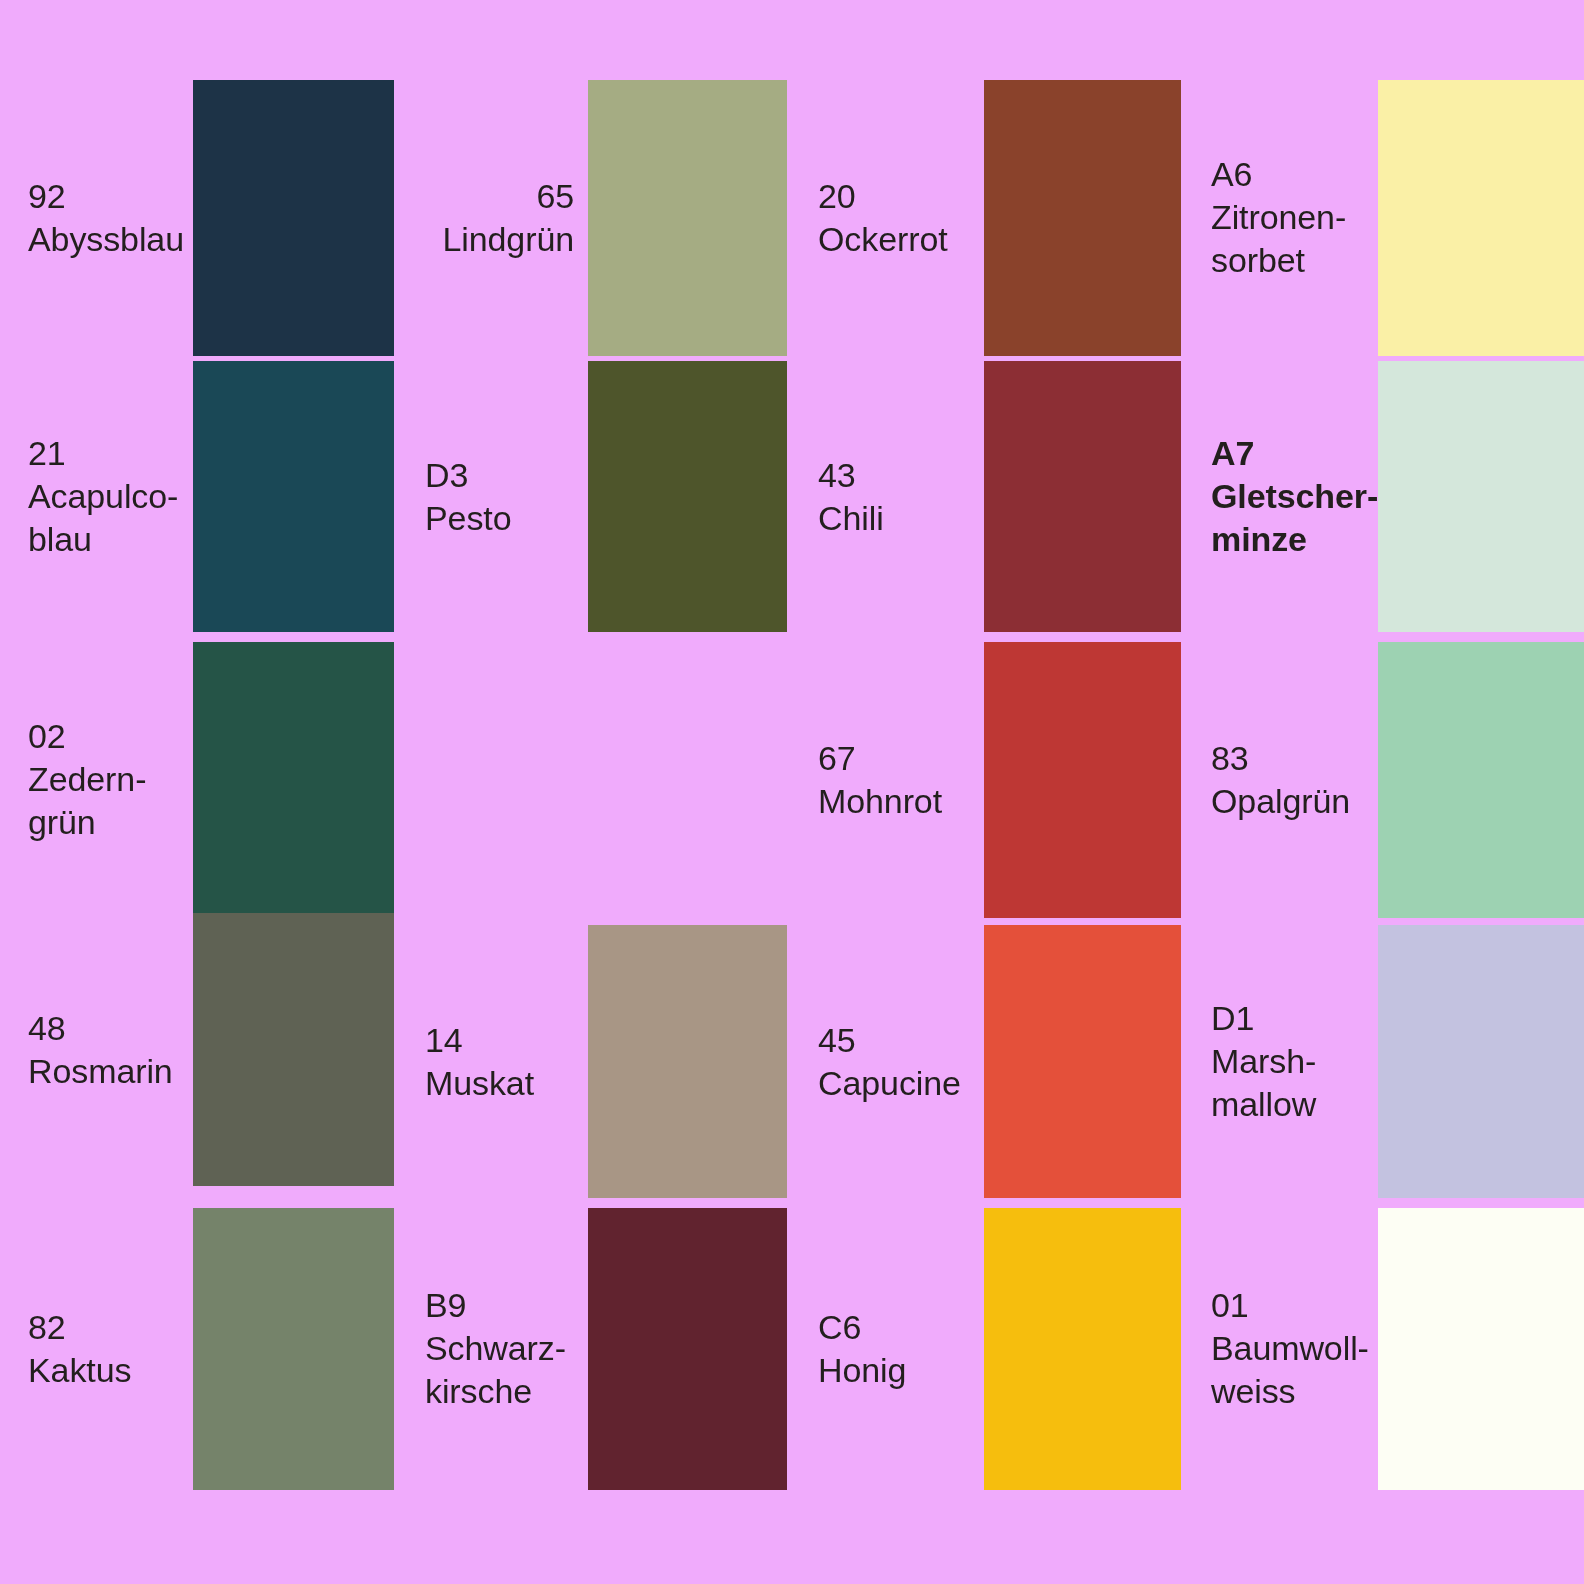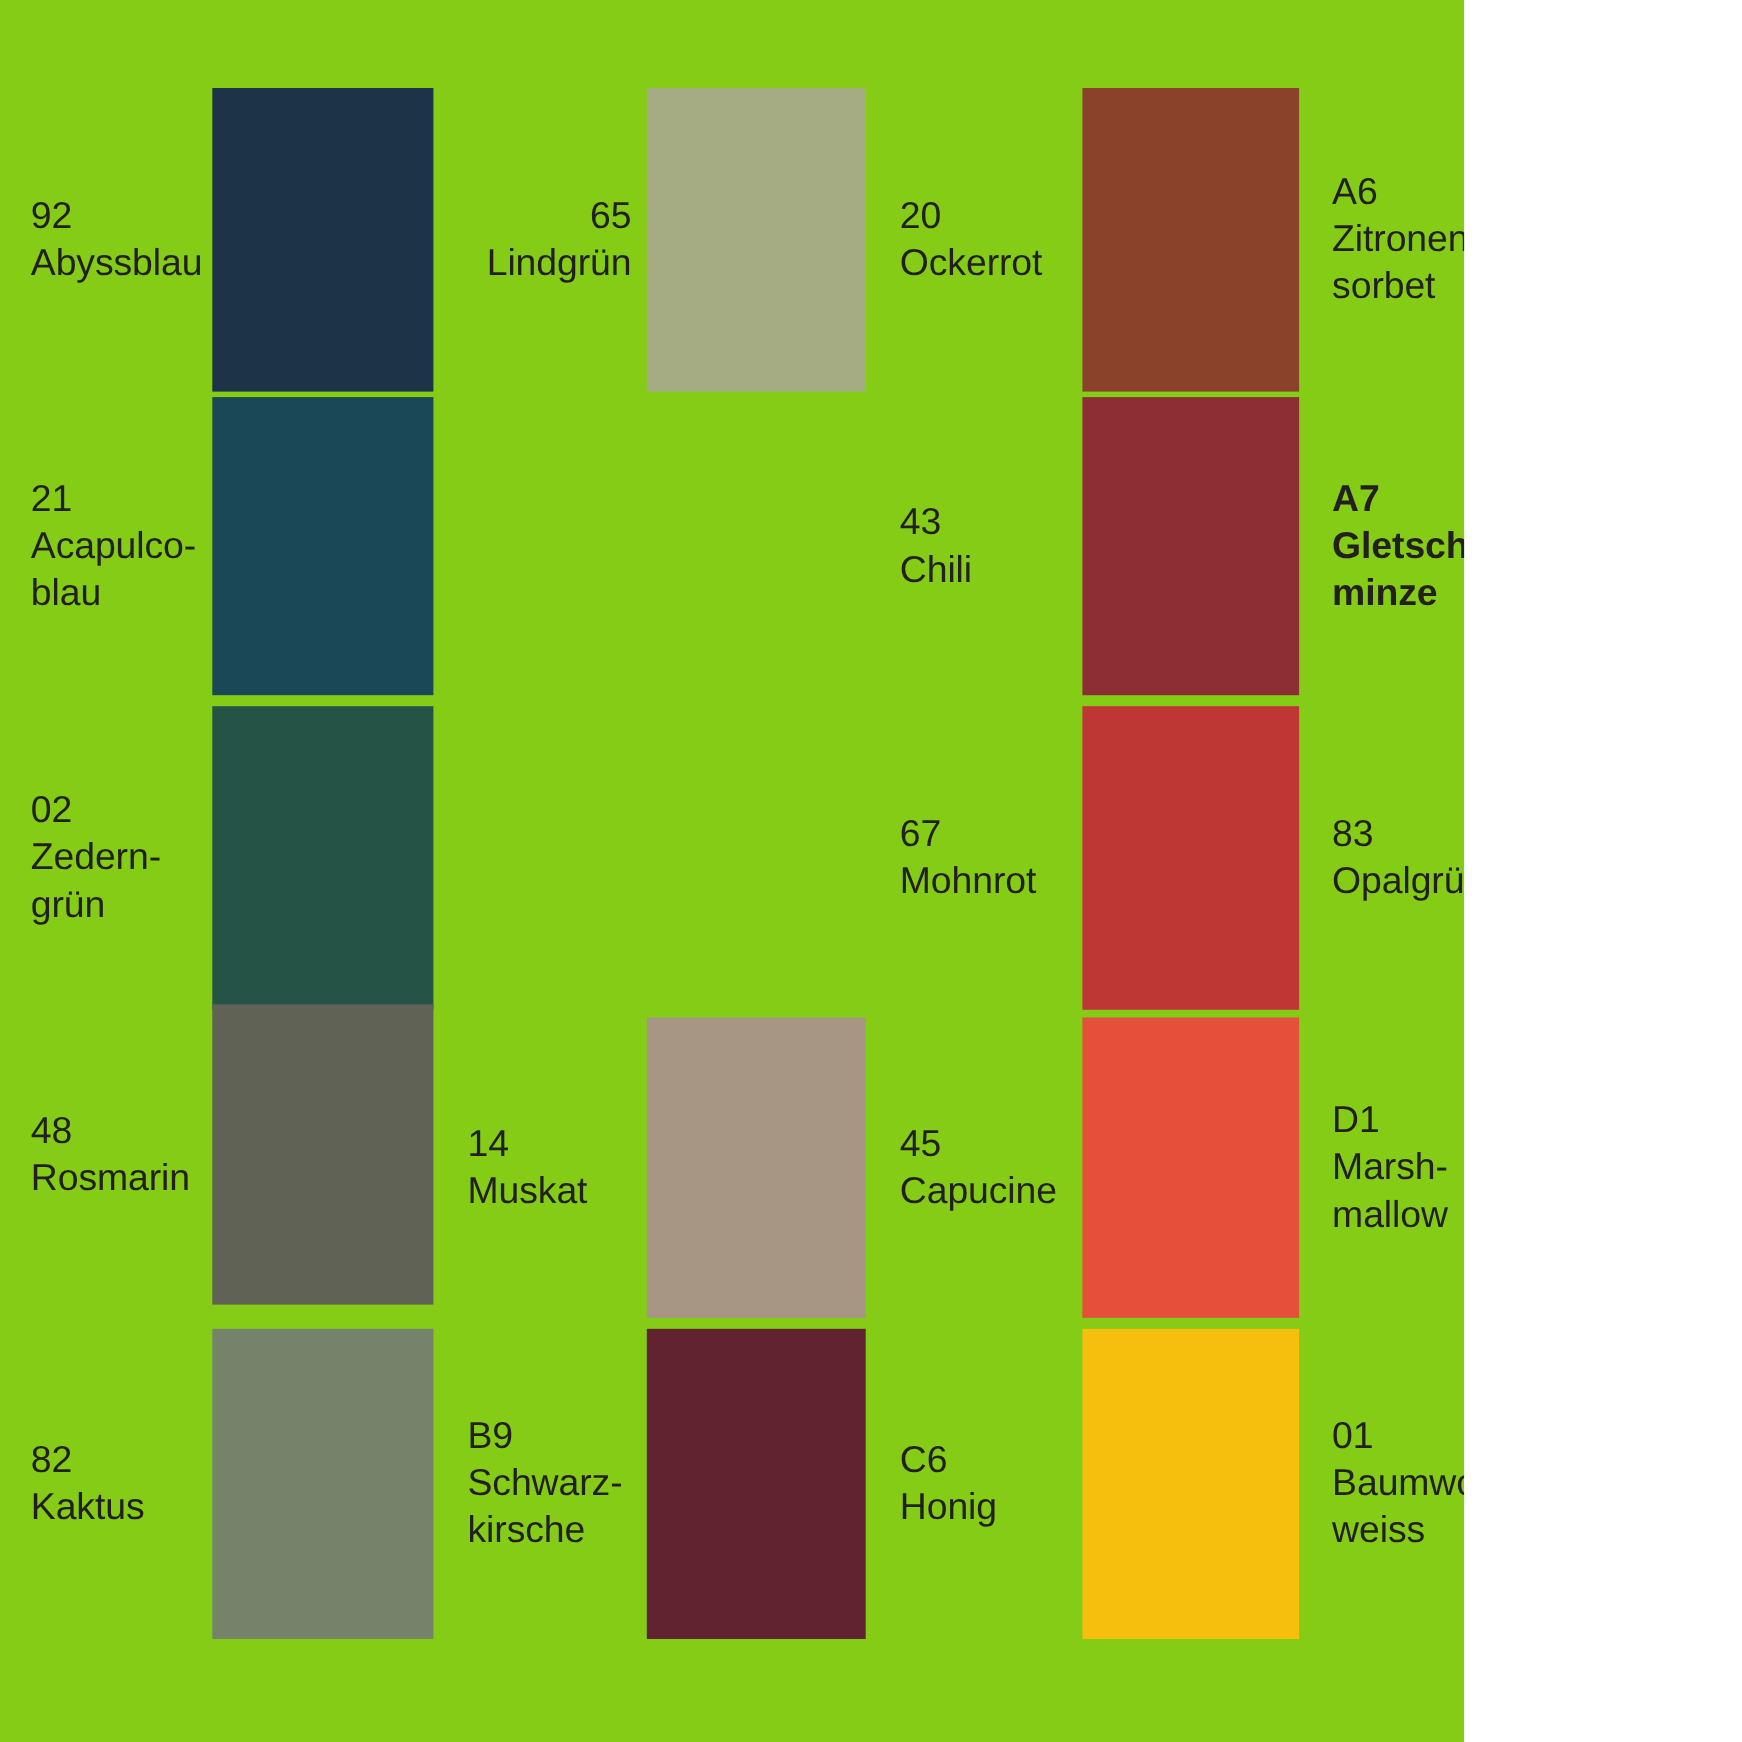--- a/index.html
+++ b/index.html
@@ -5,23 +5,23 @@
   html, body {
     margin: 0;
     padding: 0;
     background: #ffffff;
   }
   body {
     font-family: "Liberation Sans", "DejaVu Sans", sans-serif;
   }
   #page {
     position: relative;
-    width: 1331px;
+    width: 1584px;
     height: 1584px;
-    background: #84cc16;
+    background: #f0abfc;
     overflow: hidden;
   }
   .palette-grid {
     position: absolute;
     left: 0;
     top: 0;
     width: 1584px;
     height: 1584px;
   }
   .swatch-cell {
@@ -76,20 +76,24 @@
         <div class="swatch-chip" title="Zitronen-
 sorbet" style="left: 1378px; width: 206px; background: rgb(250, 240, 166); pointer-events: auto;"></div>
       </div>
       <div class="swatch-cell" style="left: 0px; top: 361px; width: 1584px; height: 271px; pointer-events: none;">
         <div class="swatch-label" style="left: 28px; width: 151px; pointer-events: auto;"><span class="swatch-code">21</span><span class="swatch-name">Acapulco-
 blau</span></div>
         <div class="swatch-chip" title="Acapulco-
 blau" style="left: 193px; width: 201px; background: rgb(26, 72, 86); pointer-events: auto;"></div>
       </div>
       <div class="swatch-cell" style="left: 0px; top: 361px; width: 1584px; height: 271px; pointer-events: none;">
+        <div class="swatch-label" style="left: 425px; width: 149px; pointer-events: auto;"><span class="swatch-code">D3</span><span class="swatch-name">Pesto</span></div>
+        <div class="swatch-chip" title="Pesto" style="left: 588px; width: 199px; background: rgb(78, 85, 43); pointer-events: auto;"></div>
+      </div>
+      <div class="swatch-cell" style="left: 0px; top: 361px; width: 1584px; height: 271px; pointer-events: none;">
         <div class="swatch-label" style="left: 818px; width: 152px; pointer-events: auto;"><span class="swatch-code">43</span><span class="swatch-name">Chili</span></div>
         <div class="swatch-chip" title="Chili" style="left: 984px; width: 197px; background: rgb(140, 46, 52); pointer-events: auto;"></div>
       </div>
       <div class="swatch-cell" style="left: 0px; top: 361px; width: 1584px; height: 271px; pointer-events: none;">
         <div class="swatch-label" style="left: 1211px; width: 153px; pointer-events: auto; font-weight: bold;"><span class="swatch-code">A7</span><span class="swatch-name">Gletscher-
 minze</span></div>
         <div class="swatch-chip" title="Gletscher-
 minze" style="left: 1378px; width: 206px; background: rgb(212, 231, 219); pointer-events: auto;"></div>
       </div>
       <div class="swatch-cell" style="left: 0px; top: 642px; width: 1584px; height: 276px; pointer-events: none;">

